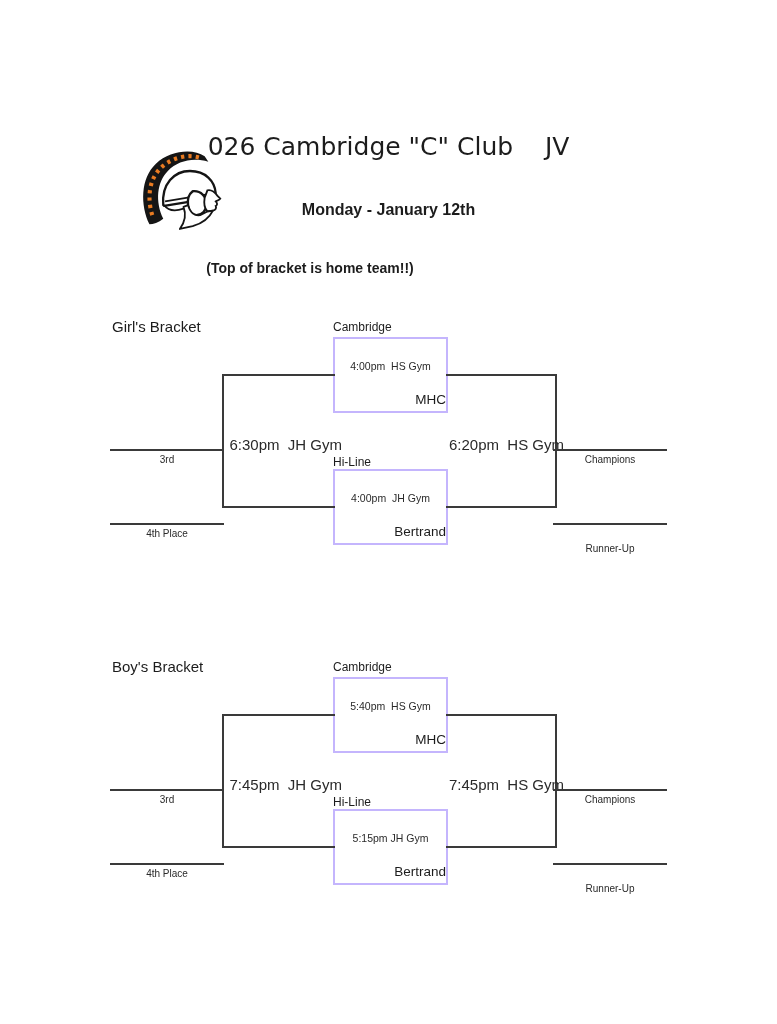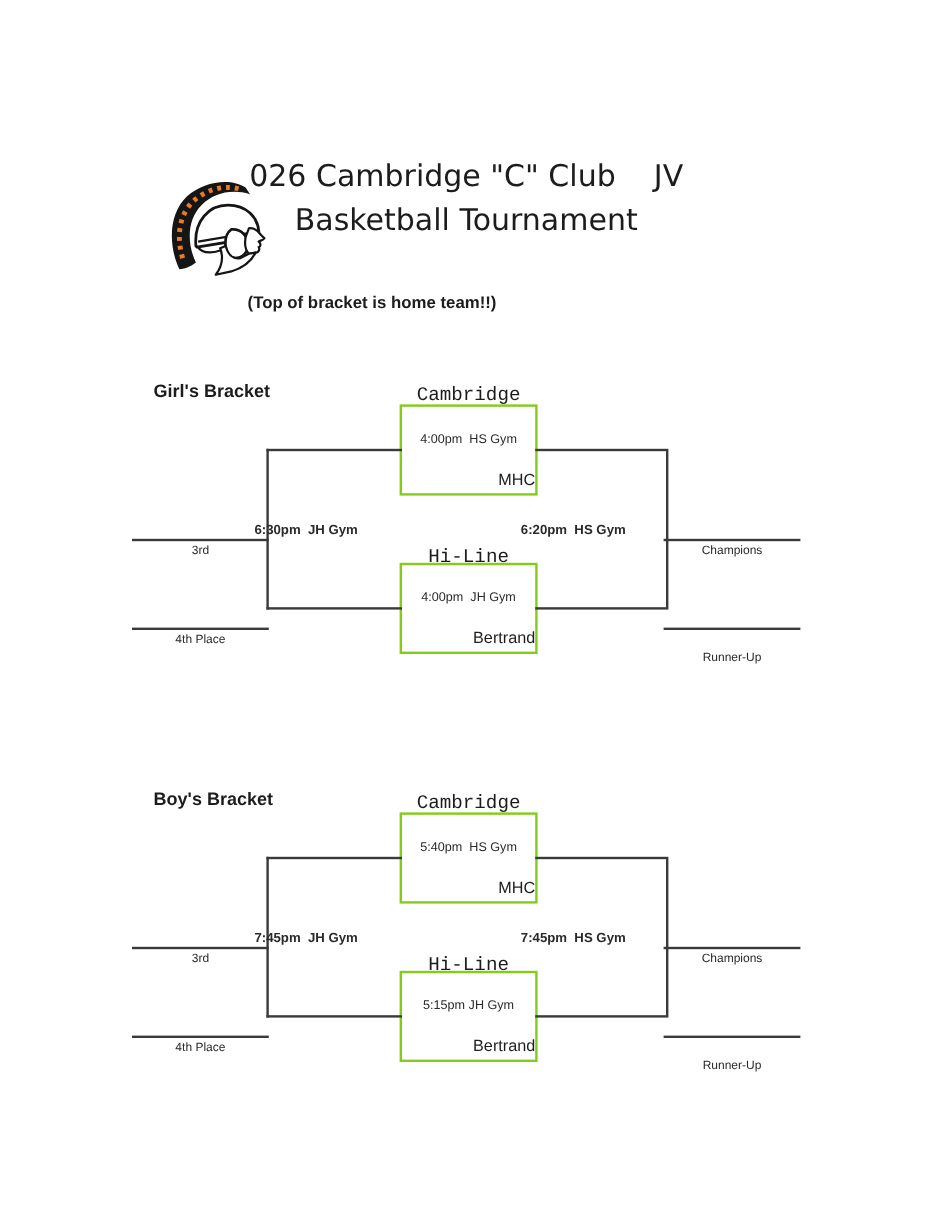--- a/index.html
+++ b/index.html
@@ -33,54 +33,52 @@
   .title-line2 { top: 169px; }
   .date-line {
     position: absolute;
     left: 0; top: 201px; width: 777px;
     text-align: center;
     font-size: 16px;
     font-weight: bold;
   }
   .note-line {
     position: absolute;
-    left: 0; top: 244px; width: 620px;
+    left: 0; top: 260px; width: 620px;
     text-align: center;
     font-size: 14px;
     font-weight: bold;
   }
   
   .bracket {
     position: absolute;
     left: 0; width: 777px; height: 235px;
   }
   .bracket-girls { top: 317px; }
   .bracket-boys  { top: 657px; }
   .bracket-heading {
     position: absolute;
     left: 112px; top: 1px;
     font-size: 15px;
-    font-weight: bold;
-    margin-left: 16px;
+    font-weight: normal;
   }
   .team-label {
     position: absolute;
     width: 115px;
-    text-align: center;
-    font-size: 16px;
-    white-space: pre;
-    font-family: Liberation Mono, monospace;
+    text-align: left;
+    font-size: 12px;
+    white-space: pre;
   }
   .team-top1 { left: 333px; top: 3px; }
   .team-top2 { left: 333px; top: 138px; }
   .game-box {
     position: absolute;
     left: 333px;
     width: 115px; height: 76px;
-    border: 2px solid #84cc16;
+    border: 2px solid #c4b5fd;
     background: #fff;
   }
   .game-box.box1 { top: 20px; }
   .game-box.box2 { top: 152px; }
   .game-time {
     position: absolute;
     top: 21px; left: 0; width: 100%;
     text-align: center;
     font-size: 10.5px;
     color: #2a2a2a;
@@ -95,25 +93,24 @@
   }
   .line {
     position: absolute;
     background: #3a3a3a;
   }
   .hl { height: 2px; }
   .vl { width: 2px; }
   .round-time {
     position: absolute;
     top: 119px; width: 130px;
-    text-align: left;
-    font-size: 11px;
+    text-align: right;
+    font-size: 15px;
     color: #2a2a2a;
     white-space: pre;
-    font-weight: bold;
   }
   .round-time.left  { left: 212px; }
   .round-time.right { left: 434px; }
   .slot-label {
     position: absolute;
     width: 114px;
     text-align: center;
     font-size: 10px;
     color: #2a2a2a;
   }
@@ -148,21 +145,21 @@
 
       <path d="M60,47 C69,46 75,53 75,61 C75,68 70,73 64,73 C59,73 56,69 55,63 C54,56 56,50 60,47 Z" fill="#ffffff" stroke="#151515" stroke-width="2.5"></path>
 
       <path d="M76,46 C80,45 84,48 87,52 L90,55 C89,57 86,57 85,58 C87,60 87,62 85,63 C86,65 85,68 82,68 L76,69 C73,66 72,60 73,54 Z" fill="#ffffff" stroke="#151515" stroke-width="2"></path>
 
       <path d="M82,68 C78,76 70,82 60,85 L46,88 C52,80 53,72 50,64 L55,62 C57,70 62,74 68,73 L76,69 Z" fill="#ffffff" stroke="#151515" stroke-width="2" stroke-linejoin="round"></path>
       <path d="M29,62 C33,68 41,69 50,66" fill="none" stroke="#151515" stroke-width="2"></path>
     </svg>
   </div>
   <div class="title-line1">026 Cambridge "C" Club    JV</div>
-  <div class="title-line2">Basketball Tournament</div>
+  <div class="date-line">Monday - January 12th</div>
   <div class="note-line">(Top of bracket is home team!!)</div>
 
   <section class="bracket bracket-girls">
     <div class="bracket-heading">Girl's Bracket</div>
 
     <div class="team-label team-top1">Cambridge</div>
     <div class="game-box box1">
       <div class="game-time">4:00pm  HS Gym</div>
       <div class="team-bottom">MHC</div>
     </div>

